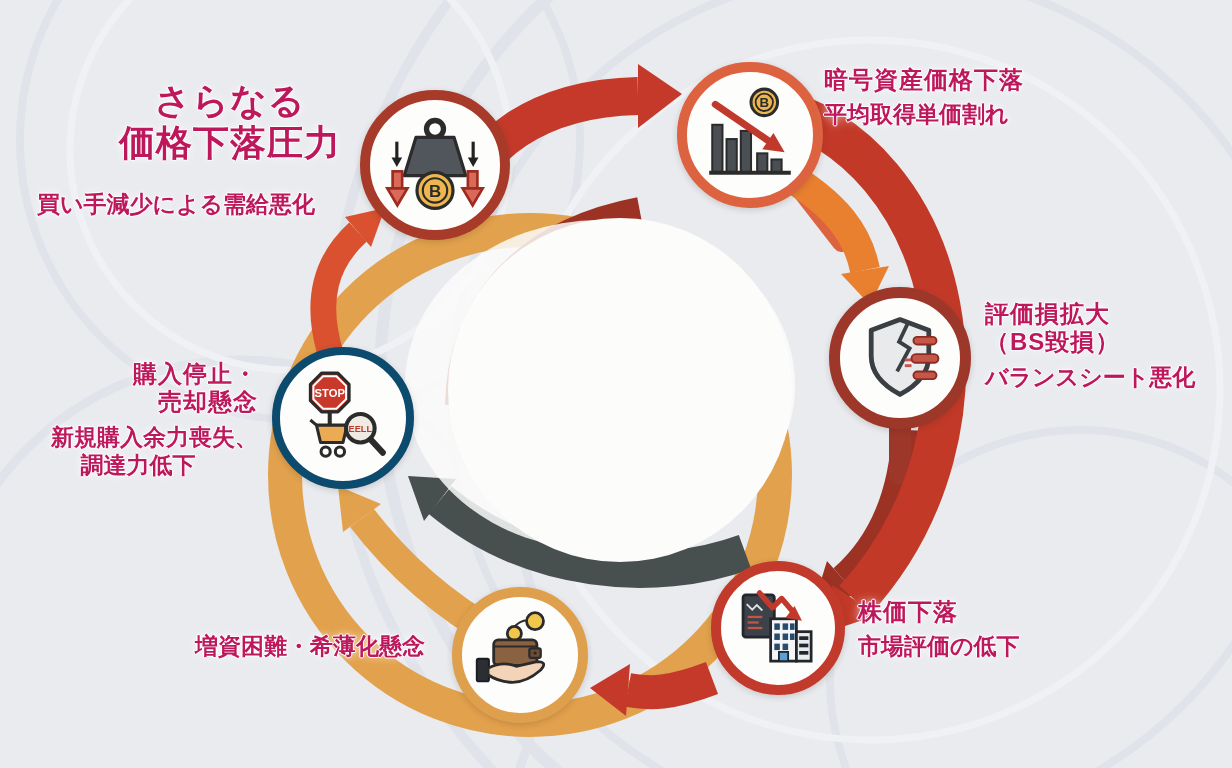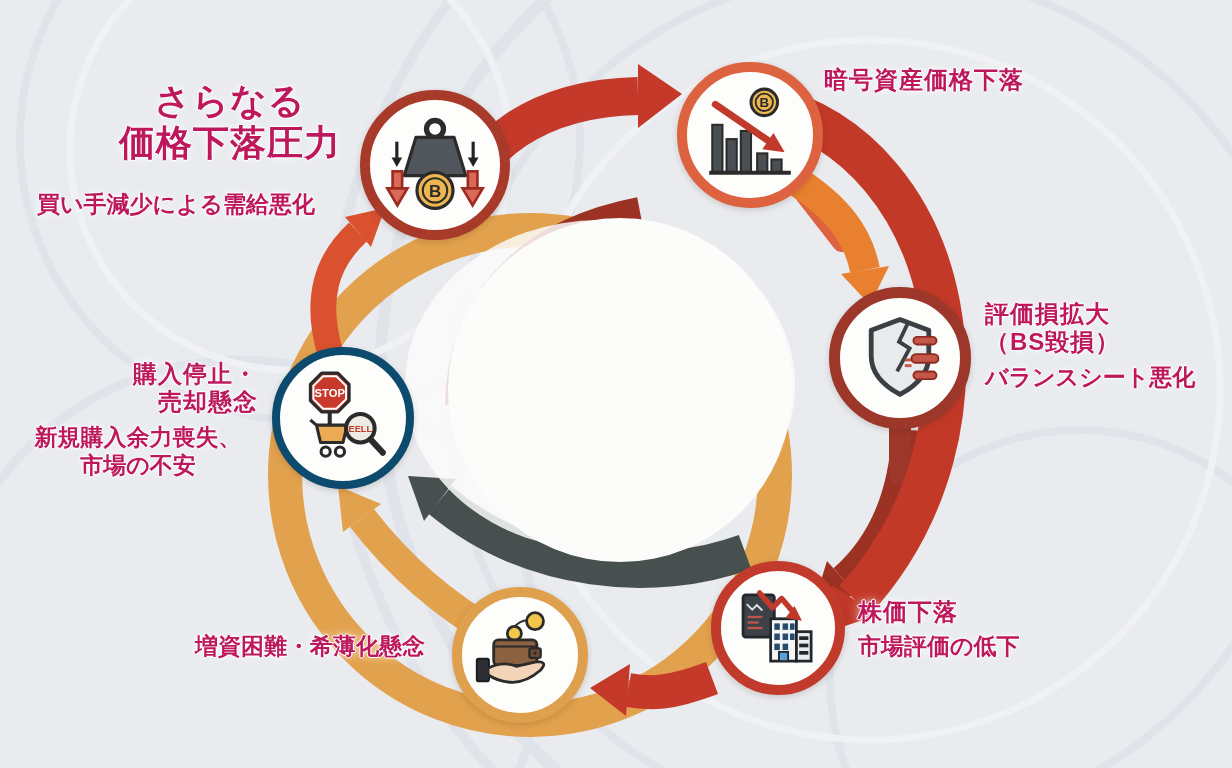--- a/index.html
+++ b/index.html
@@ -175,37 +175,38 @@
   <div class="label" style="left:90px;top:80px;width:280px;text-align:center;">
     <div class="t" style="font-size:36px;">さらなる</div>
     <div class="t" style="font-size:36px;">価格下落圧力</div>
   </div>
   <div class="label" style="left:8px;top:184px;width:336px;text-align:center;">
     <div class="s">買い手減少による需給悪化</div>
   </div>
 
   <div class="label" style="left:824px;top:66px;width:360px;text-align:left;">
     <div class="t">暗号資産価格下落</div>
+    <div class="s">平均取得単価割れ</div>
   </div>
 
   <div class="label" style="left:985px;top:300px;width:245px;text-align:left;">
     <div class="t">評価損拡大</div>
     <div class="t">（BS毀損）</div>
     <div class="s">バランスシート悪化</div>
   </div>
 
   <div class="label" style="left:858px;top:598px;width:280px;text-align:left;">
     <div class="t">株価下落</div>
     <div class="s">市場評価の低下</div>
   </div>
 
   <div class="label" style="left:160px;top:626px;width:300px;text-align:center;">
     <div class="s">増資困難・希薄化懸念</div>
   </div>
 
   <div class="label" style="left:18px;top:360px;width:240px;text-align:right;">
     <div class="t">購入停止・</div>
     <div class="t">売却懸念</div>
-    <div class="s" style="text-align:center;">新規購入余力喪失、</div>
-    <div class="s" style="text-align:center;margin-top:0;">市場の不安</div>
+    <div class="s" style="text-align:right;">新規購入余力喪失、</div>
+    <div class="s" style="text-align:center;margin-top:0;">調達力低下</div>
   </div>
 
 </div>
 
 </body></html>

